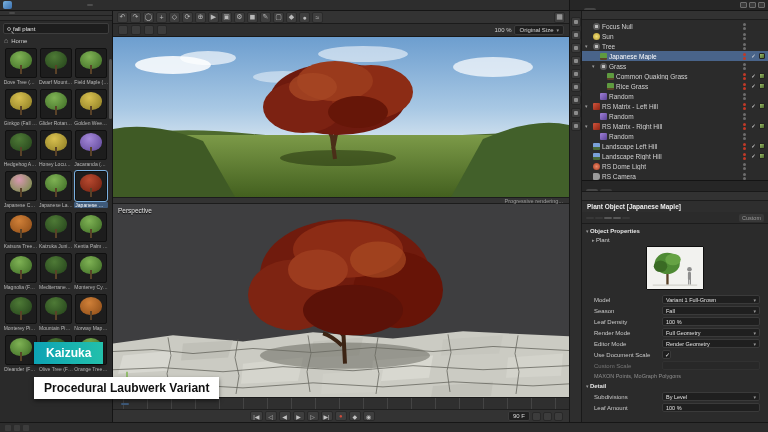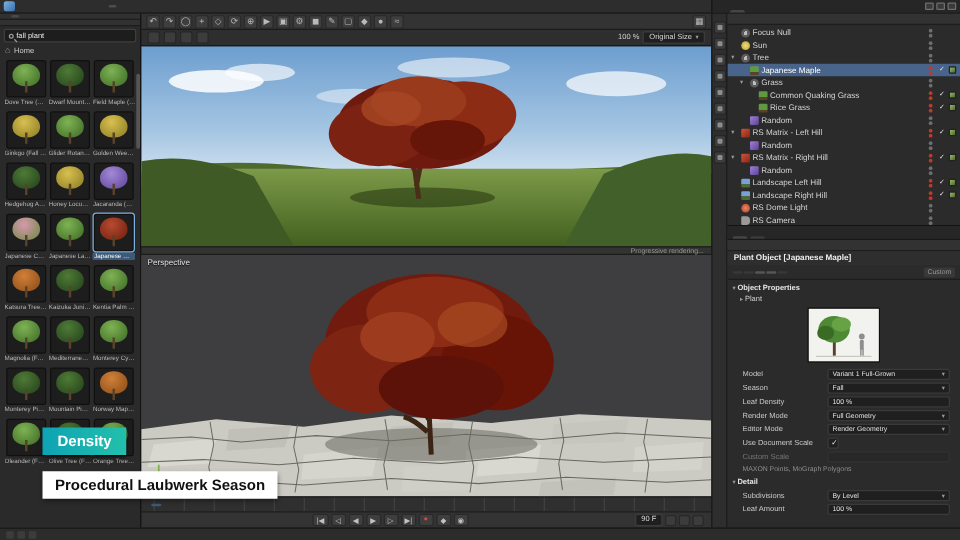--- a/index.html
+++ b/index.html
@@ -846,14 +846,14 @@
     </div>
   </div>
 
   <div class="statusbar">
     <div class="st-ic"></div>
     <div class="st-ic"></div>
     <div class="st-ic"></div>
   </div>
 </div>
 
-<div class="capsules">Density</div>
-<div class="title-badge">Procedural Laubwerk Season</div>
+<div class="capsules">Kaizuka</div>
+<div class="title-badge">Procedural Laubwerk Variant</div>
 
 </body></html>

